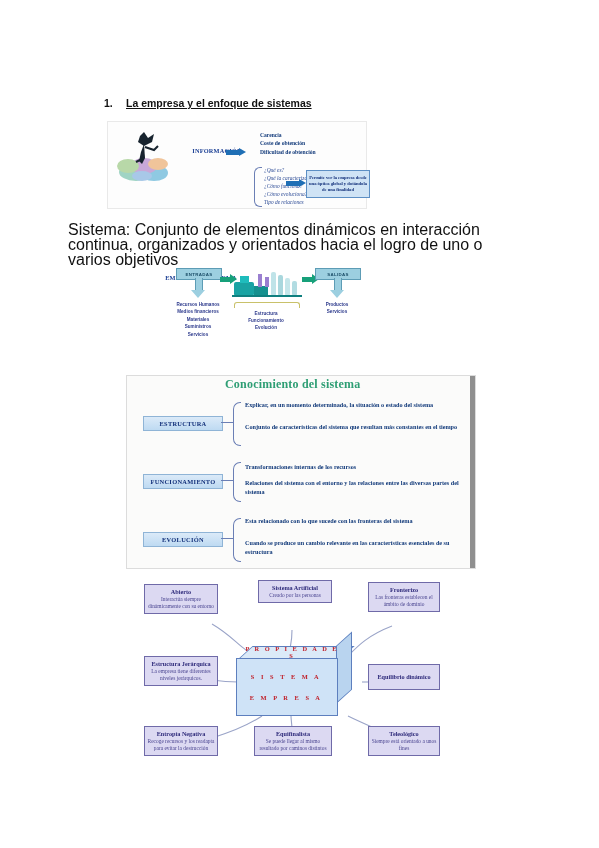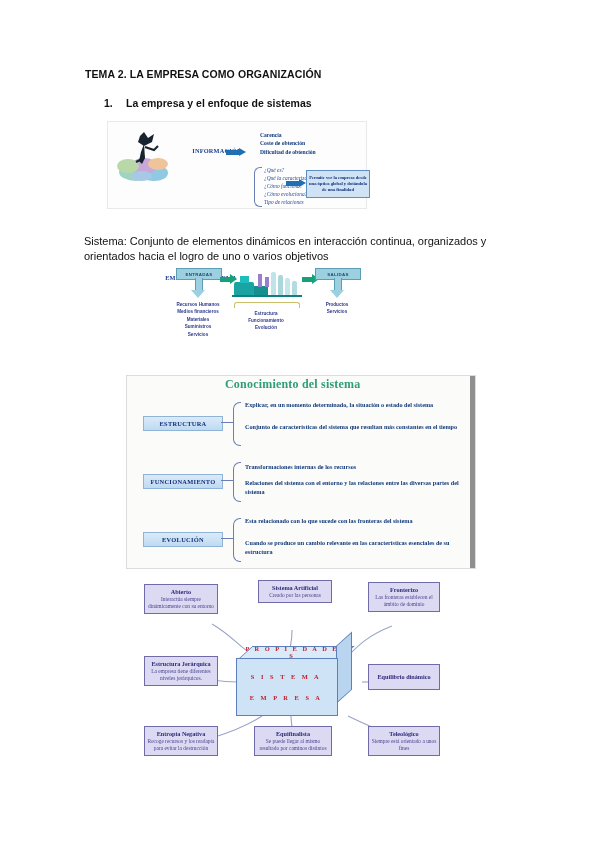--- a/index.html
+++ b/index.html
@@ -13,24 +13,24 @@
   
   .h-title{
     position:absolute; left:85px; top:68px;
     font-size:10.5px; font-weight:bold; letter-spacing:.1px;
   }
   .h-item{
     position:absolute; left:104px; top:97px;
     font-size:10.5px; font-weight:bold; display:flex; gap:12px;
   }
   .h-item .num{width:10px;}
-  .h-item .txt{}
+  .h-item .txt{text-decoration:underline;}
   .body-par{
-    position:absolute; left:84px; top:222px; width:452px;
-    font-size:11px; line-height:15px; color:#111;margin-top:12px;
+    position:absolute; left:68px; top:222px; width:452px;
+    font-size:16px; line-height:15px; color:#111;
   }
 
   
   .fig1{
     position:absolute; left:107px; top:121px; width:258px; height:86px;
     background:#fdfdfd; border:1px solid #e9e9e9;
   }
   .f1-art{position:absolute;left:6px;top:6px;width:64px;height:56px;}
   .f1-info{
     position:absolute; left:75px; top:25px; width:68px; text-align:center;
@@ -172,21 +172,20 @@
   }
   .p-core .lab-a{top:27px;}
   .p-core .lab-b{top:48px;}
   .fig4 svg.links{position:absolute;left:0;top:0;width:336px;height:222px;}
 </style>
 </head>
 <body>
 
 <div class="page">
 
-  <div class="h-title">TEMA 2. LA EMPRESA COMO ORGANIZACIÓN</div>
   <div class="h-item">
     <span class="num">1.</span>
     <span class="txt">La empresa y el enfoque de sistemas</span>
   </div>
 
   <div class="fig1">
     <svg class="f1-art" viewBox="0 0 64 56">
       <ellipse cx="22" cy="44" rx="17" ry="9" fill="#9fd4c4"></ellipse>
       <ellipse cx="40" cy="45" rx="14" ry="8" fill="#8fc9e2"></ellipse>
       <ellipse cx="30" cy="38" rx="13" ry="8" fill="#c8a8d8"></ellipse>

